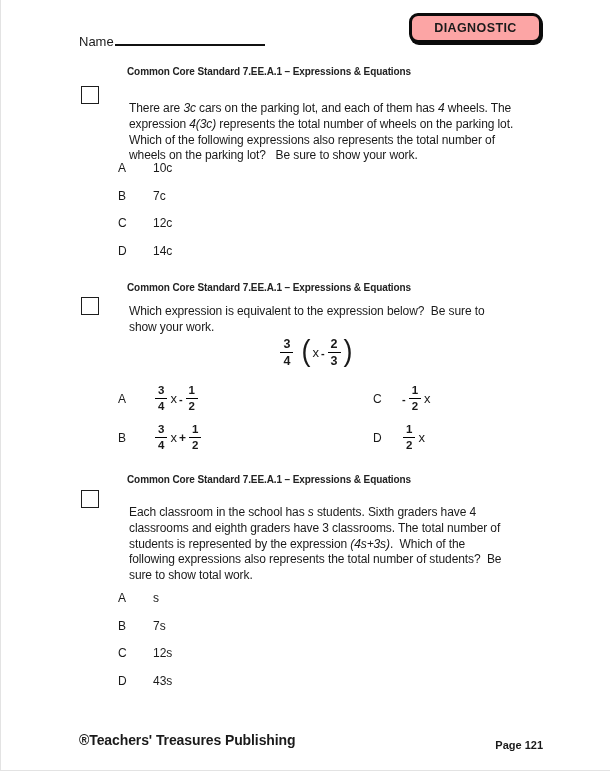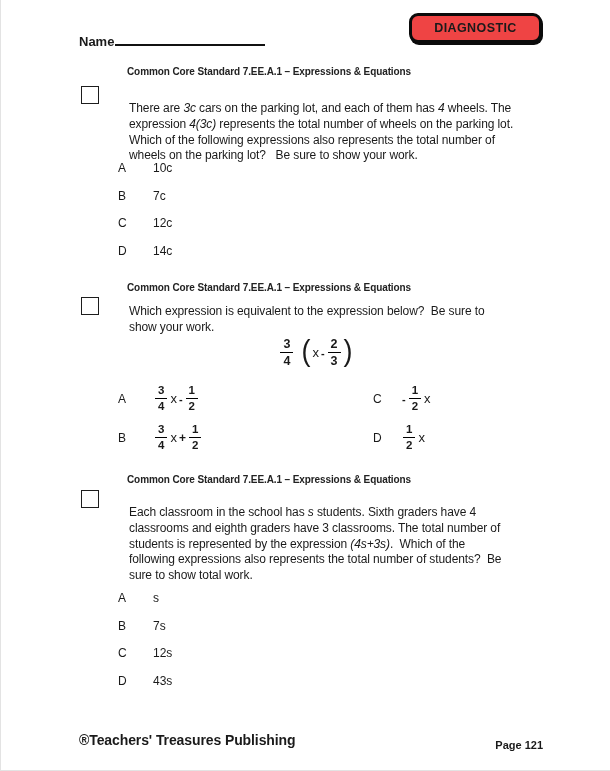--- a/index.html
+++ b/index.html
@@ -4,27 +4,27 @@
 <style>
   html,body{margin:0;padding:0;background:#ffffff;}
   .page{
     position:relative;width:610px;height:771px;background:#fff;
     font-family:"Liberation Sans","DejaVu Sans",sans-serif;color:#1a1a1a;
     border-left:1px solid #e3e3e3;border-bottom:1px solid #e3e3e3;
     box-sizing:border-box;overflow:hidden;
   }
   .abs{position:absolute;}
   
-  .name-row{left:78px;top:31px;font-size:13px;font-weight:bold;}
+  .name-row{left:78px;top:31px;font-size:13px;font-weight:normal;}
   .name-line{display:inline-block;width:150px;border-bottom:2px solid #111;height:13px;margin-left:1px;}
   .diag-box{
     left:408px;top:13px;width:127px;height:24px;
     border:3px solid #0b0b0b;border-radius:9px;
     box-shadow:1px 2px 0 #0b0b0b;
-    display:flex;align-items:center;justify-content:center;background:#ef4444;
+    display:flex;align-items:center;justify-content:center;background:#fca5a5;
   }
   .diag-label{font-size:12.5px;font-weight:bold;letter-spacing:0.4px;}
   
   .std-header{font-size:10px;font-weight:bold;letter-spacing:-0.1px;color:#222;margin-left:48px;}
   
   .checkbox{width:16px;height:16px;border:1.5px solid #1d1d1d;background:#fff;}
   .stem{font-size:12px;line-height:15.8px;letter-spacing:-0.1px;width:452px;white-space:pre-wrap;margin-top:16px;}
   .stem .it{font-style:italic;}
   
   .opts{display:block;}

